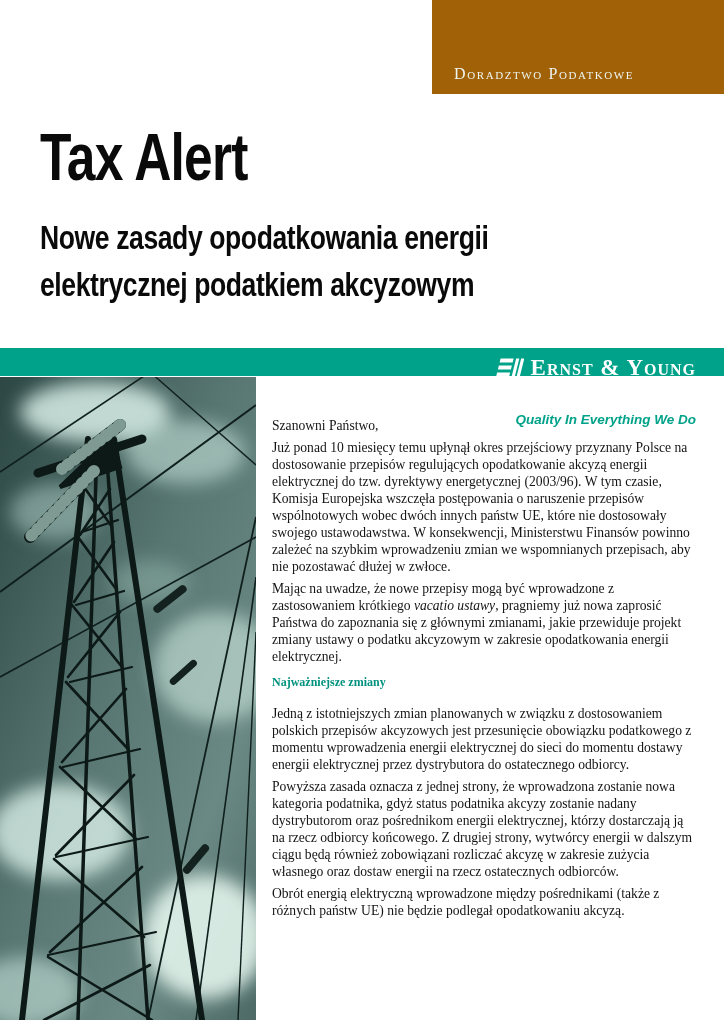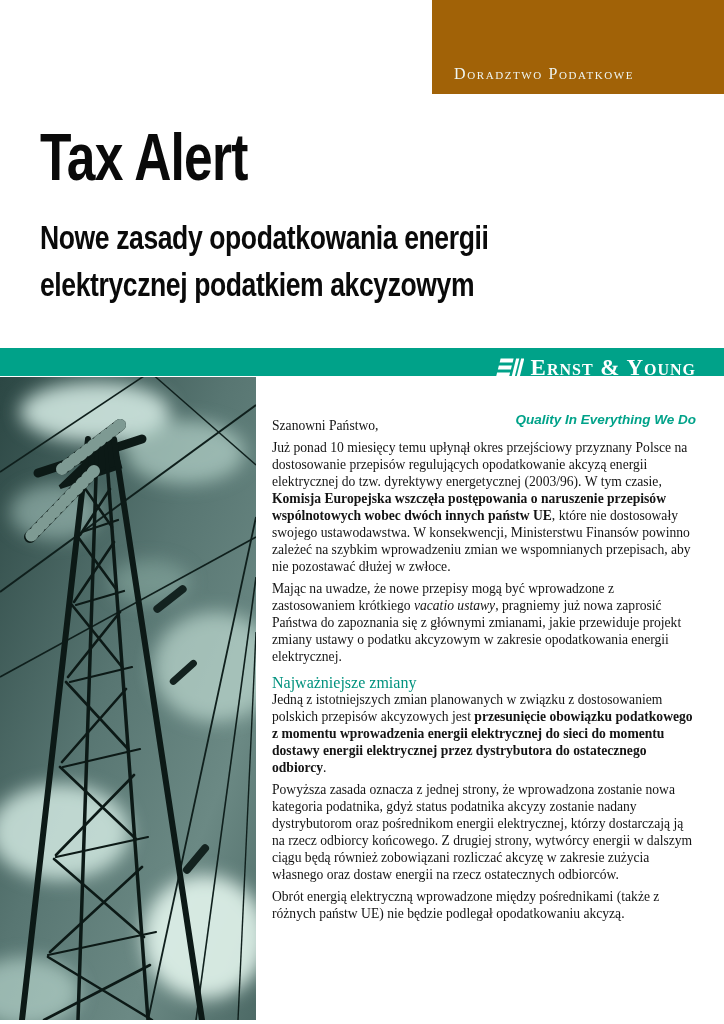--- a/index.html
+++ b/index.html
@@ -62,23 +62,23 @@
   .photo svg { display:block; }
 
   
   .bodycol {
     position:absolute; left:272px; top:417px; width:441px;
     font-size:13.6px; line-height:17px;
   }
   .greeting { margin:0 0 13px 0; }
   .bodycol p { margin:0 16px 5px 0; text-align:left; }
   .section-heading {
-    margin:9px 0 0 0; font-size:16px; font-weight:normal; color:#00927e;
+    margin:9px 0 14px 0; font-size:12px; font-weight:bold; color:#00927e;
   }
-  .b { font-weight:bold; }
+  .b { font-weight:normal; }
   .i { font-style:italic; }
 </style>
 </head>
 <body>
 
 <div class="page">
 
   <div class="corner-block">
     <span class="corner-label">Doradztwo Podatkowe</span>
   </div>

